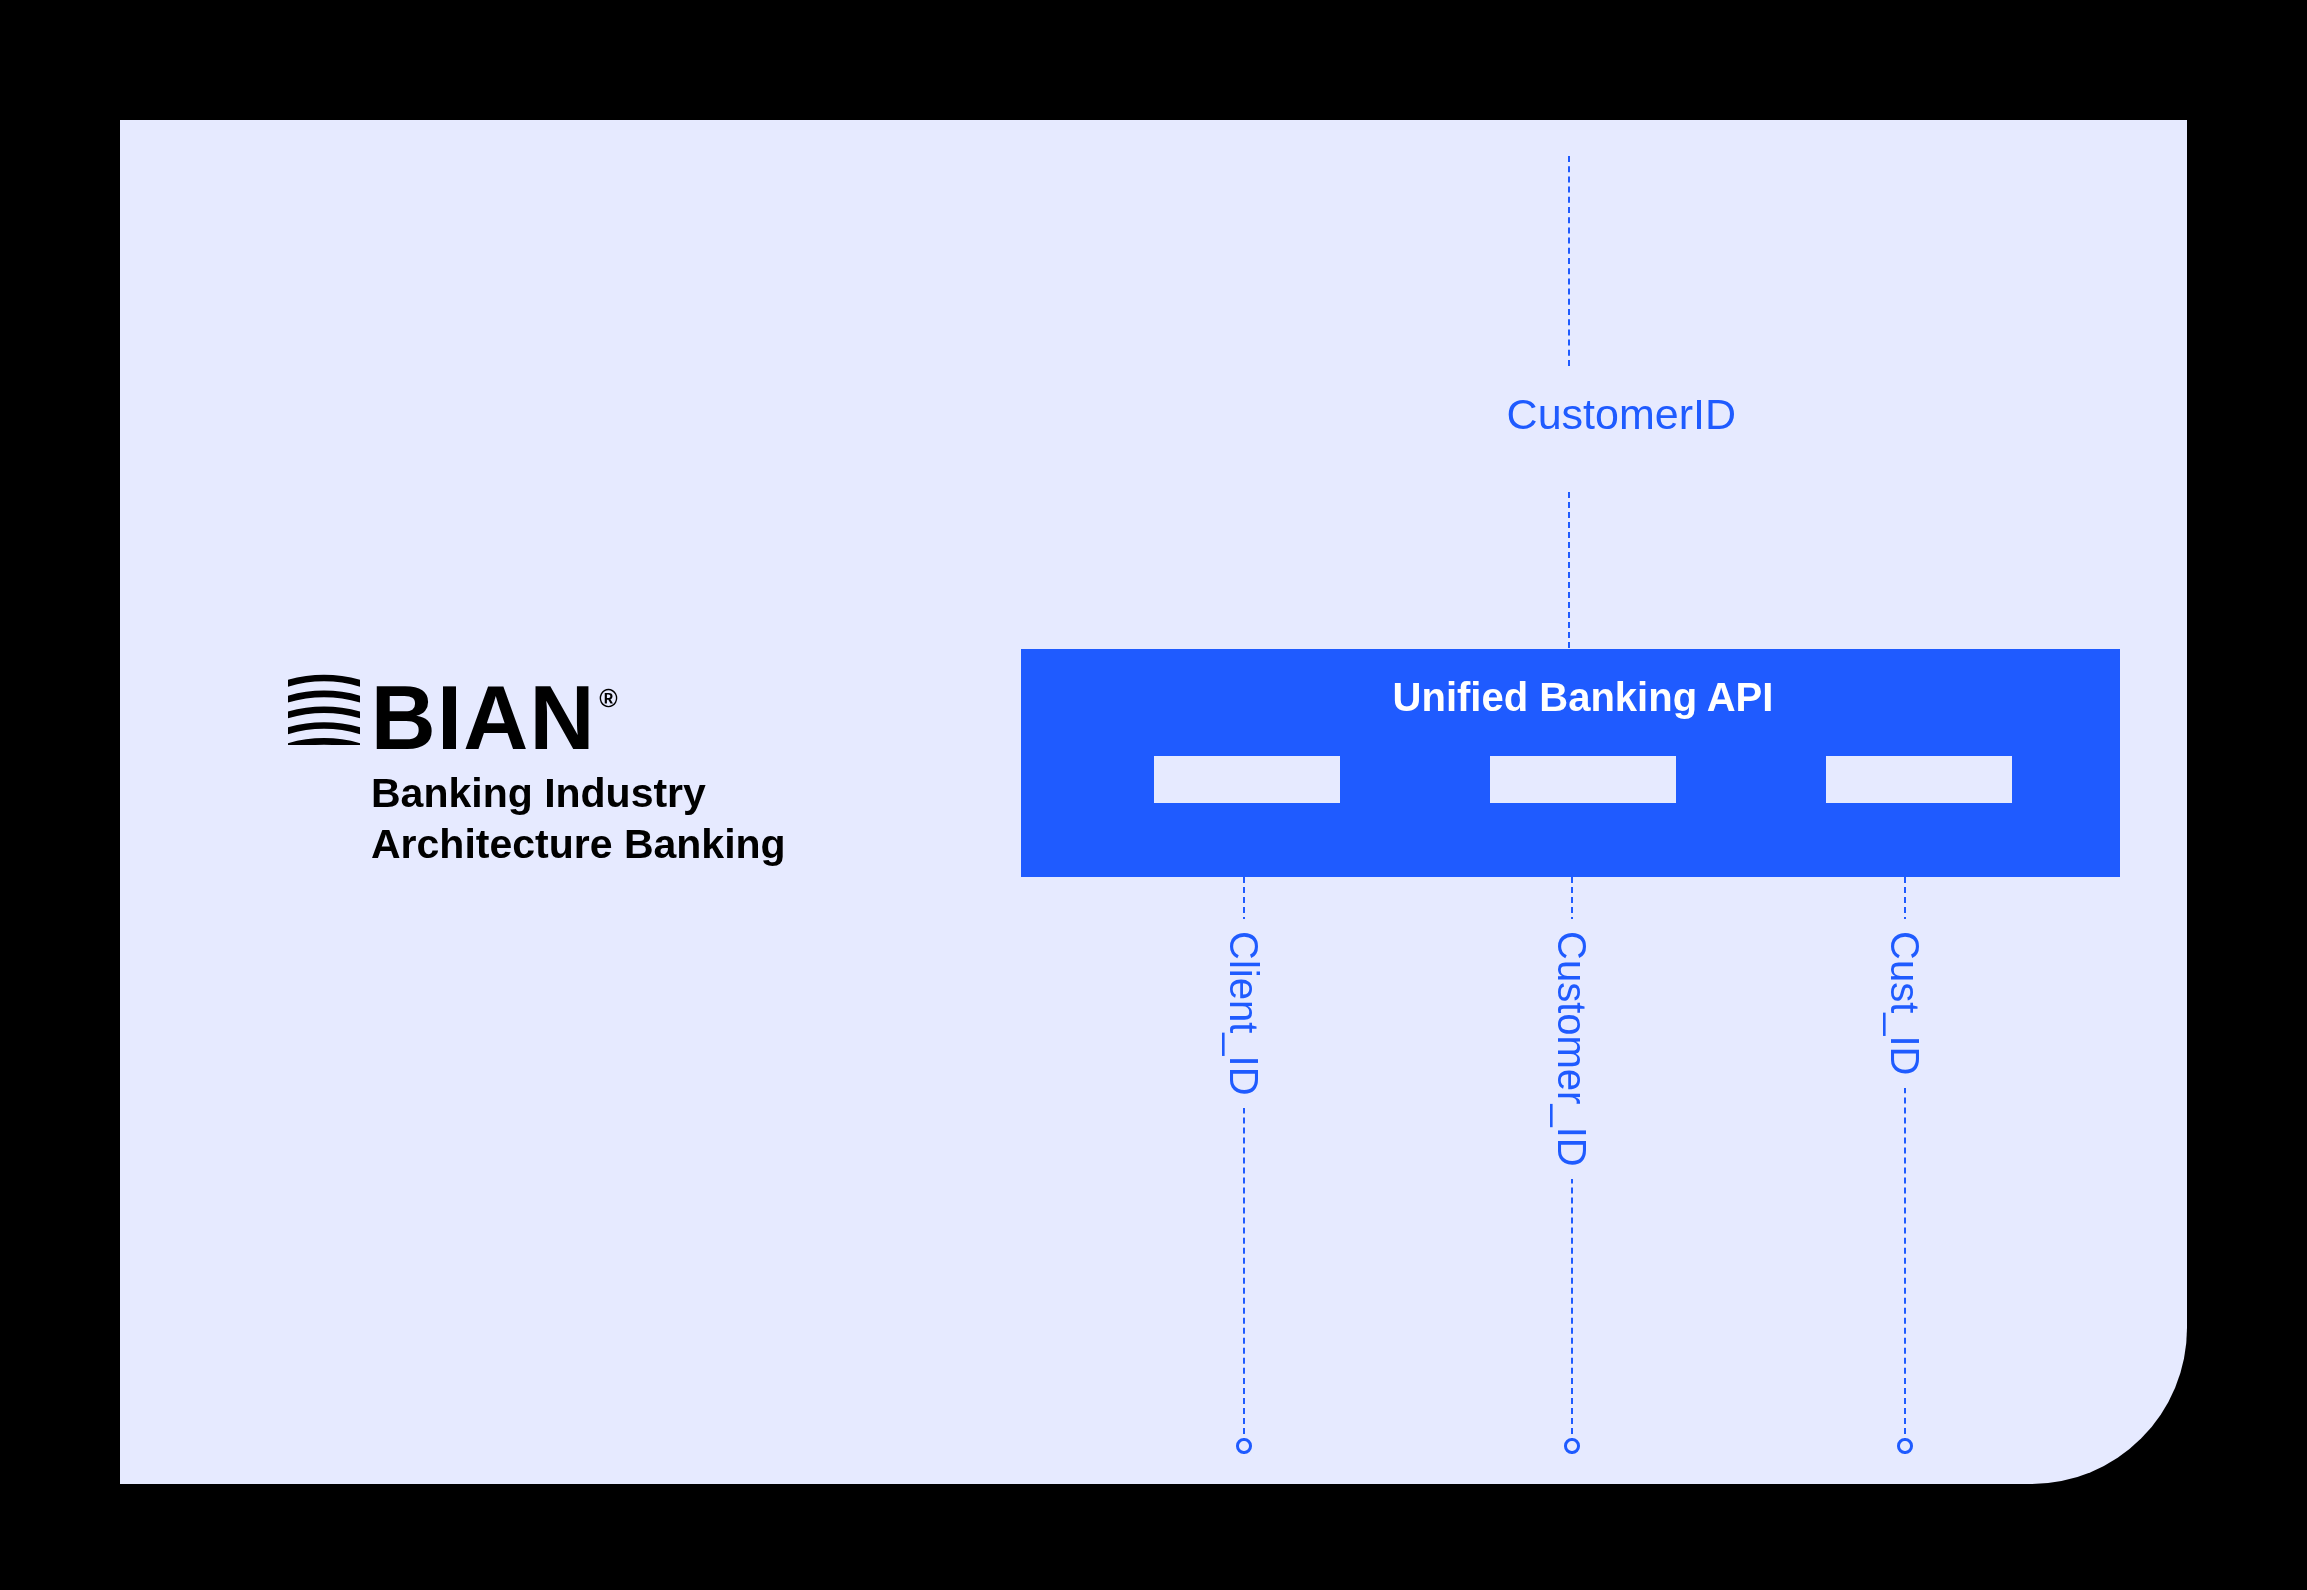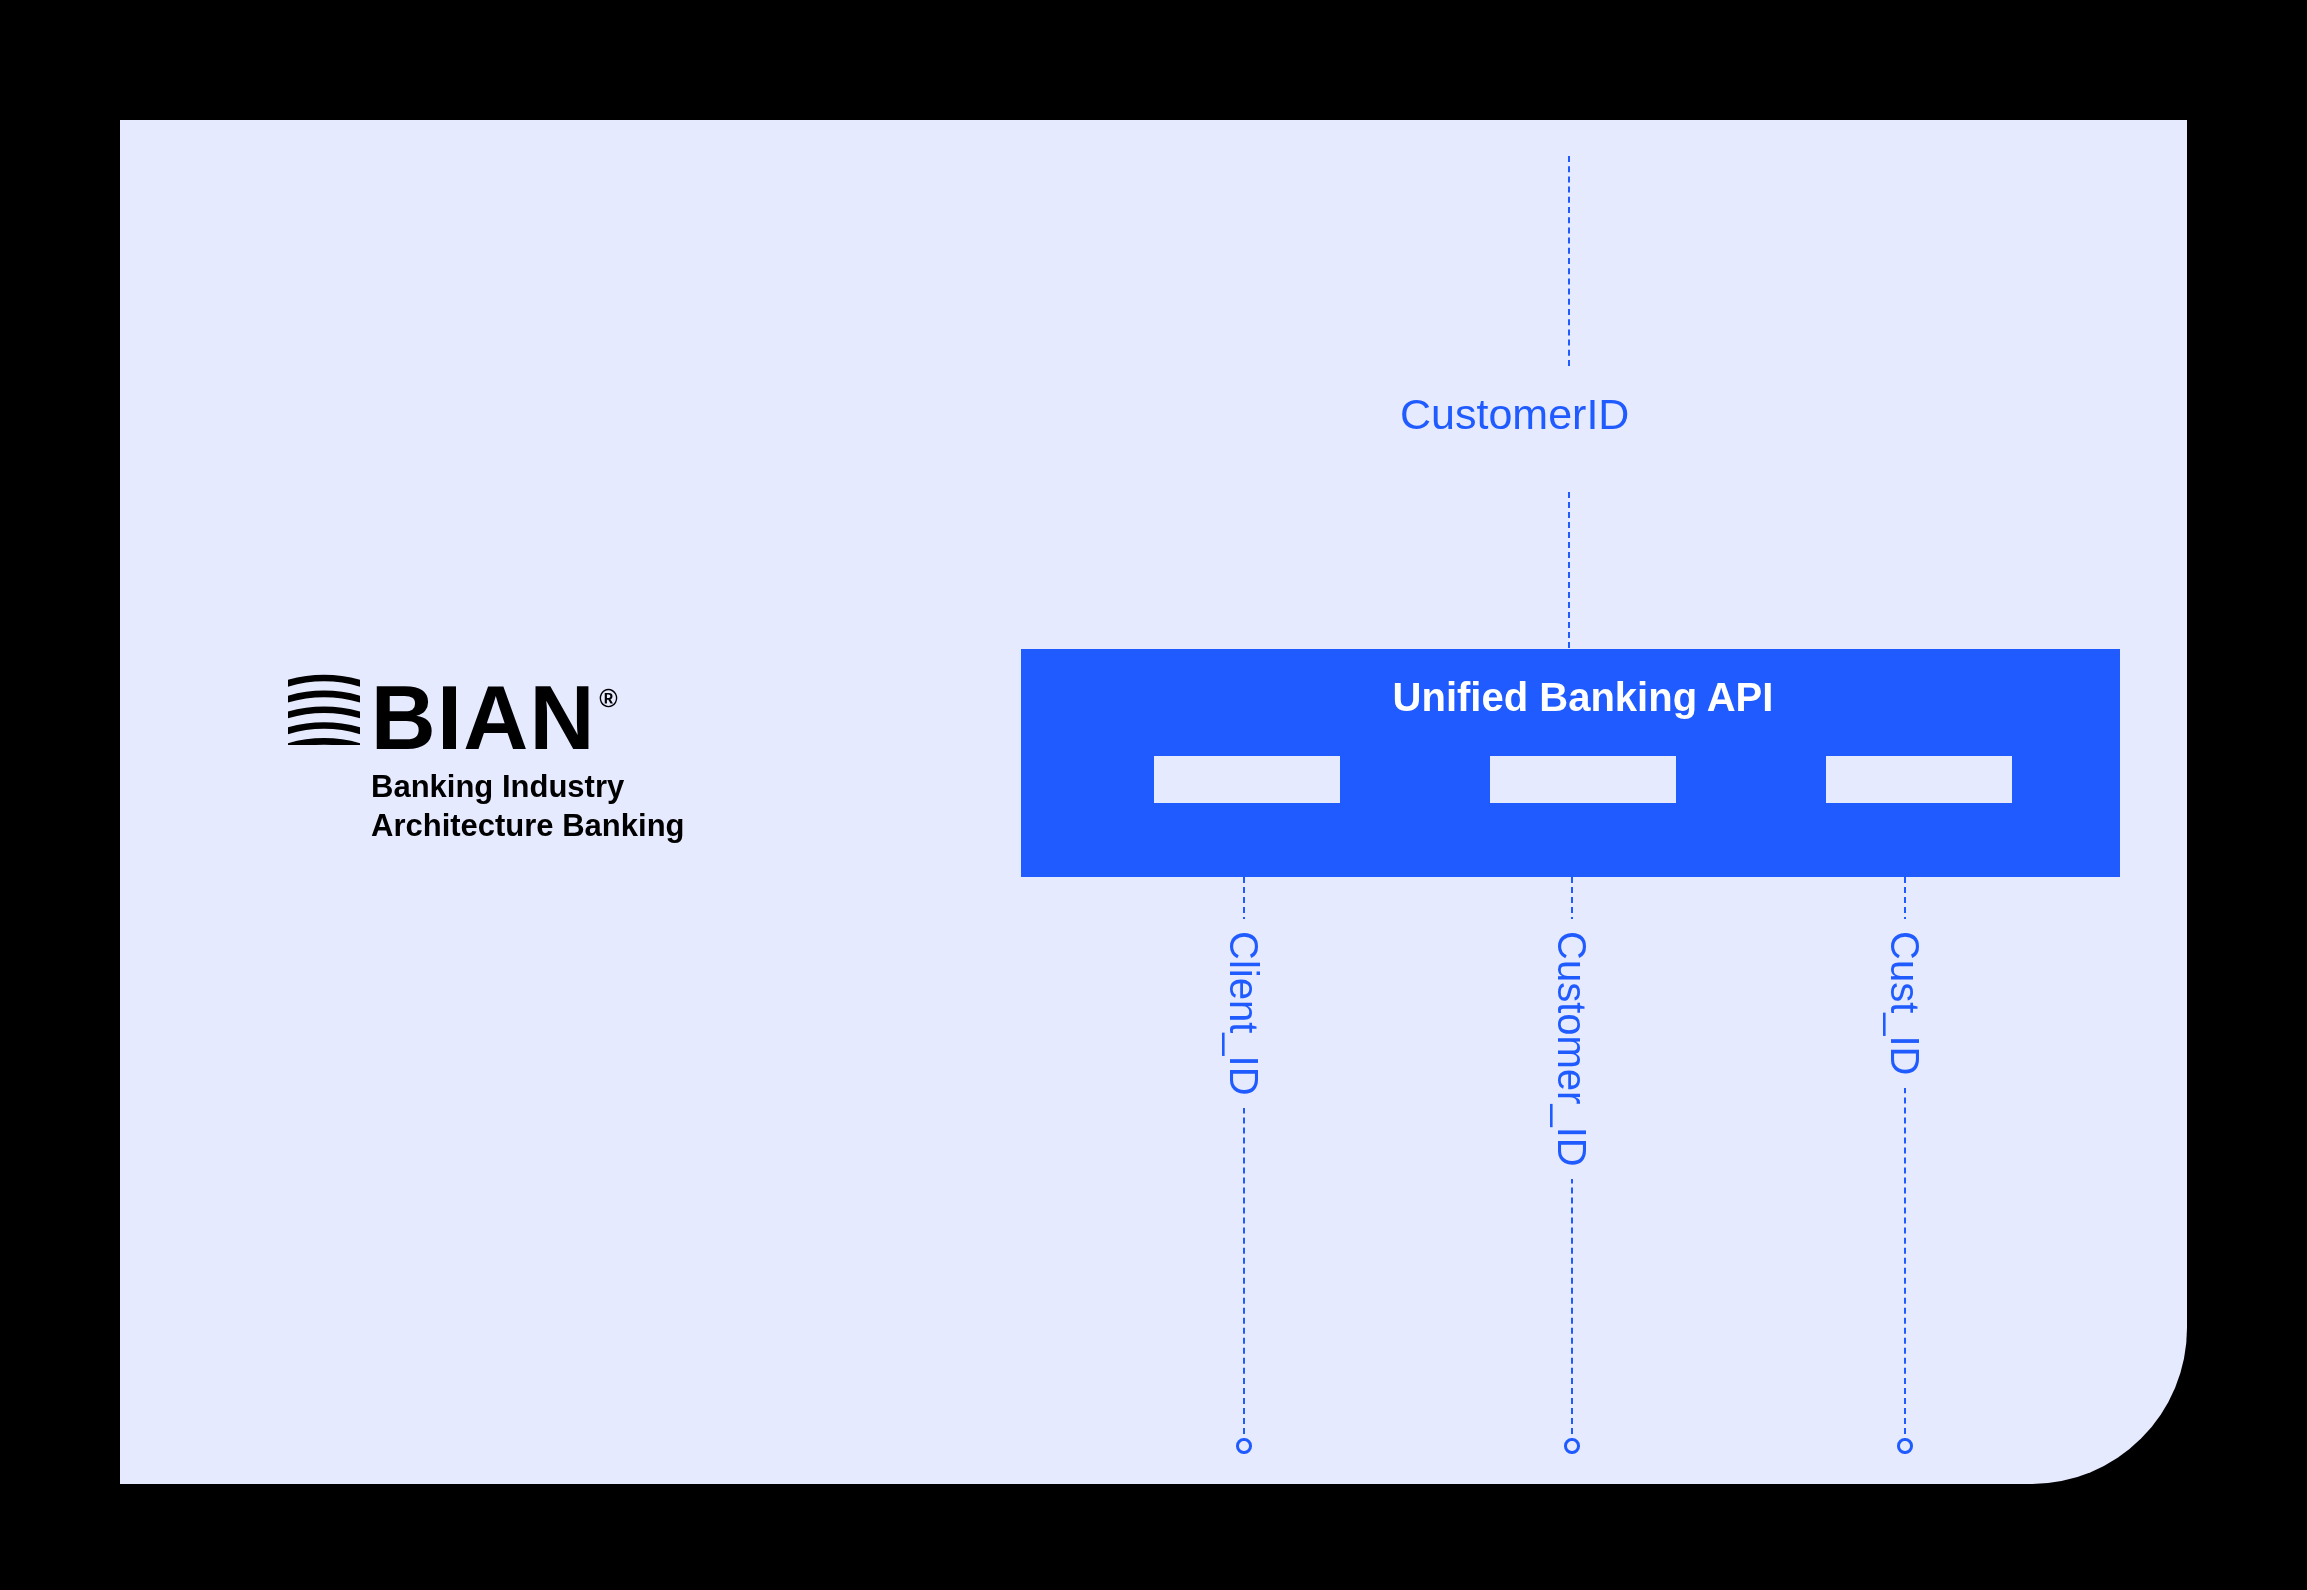--- a/index.html
+++ b/index.html
@@ -51,21 +51,21 @@
   .logo-reg {
     font-size: 25px;
     font-weight: 600;
     position: relative;
     top: -42px;
     left: 3.6px;
   }
   .logo-sub {
     margin-top: 4.8px;
     margin-left: 83px;
-    font-size: 31px;
+    font-size: 41px;
     font-weight: 600;
     color: #000;
     line-height: 1.25;
   }
 
   
   .api-box {
     position: absolute;
     left: 901px;
     top: 529px;
@@ -102,21 +102,21 @@
   }
   .top-line.seg1 { top: 36px; height: 210px; }
   .top-line.seg2 { top: 372px; height: 156px; }
   .top-label {
     position: absolute;
     left: 1280px;
     top: 270px;
     font-size: 43px;
     color: #1f5bff;
     width: 336px;
-    text-align: left;
+    text-align: right;
   }
 
   
   .col {
     position: absolute;
     top: 757px;
     width: 120px;
     height: 577px;
   }
   .col1 { left: 1063px; }

